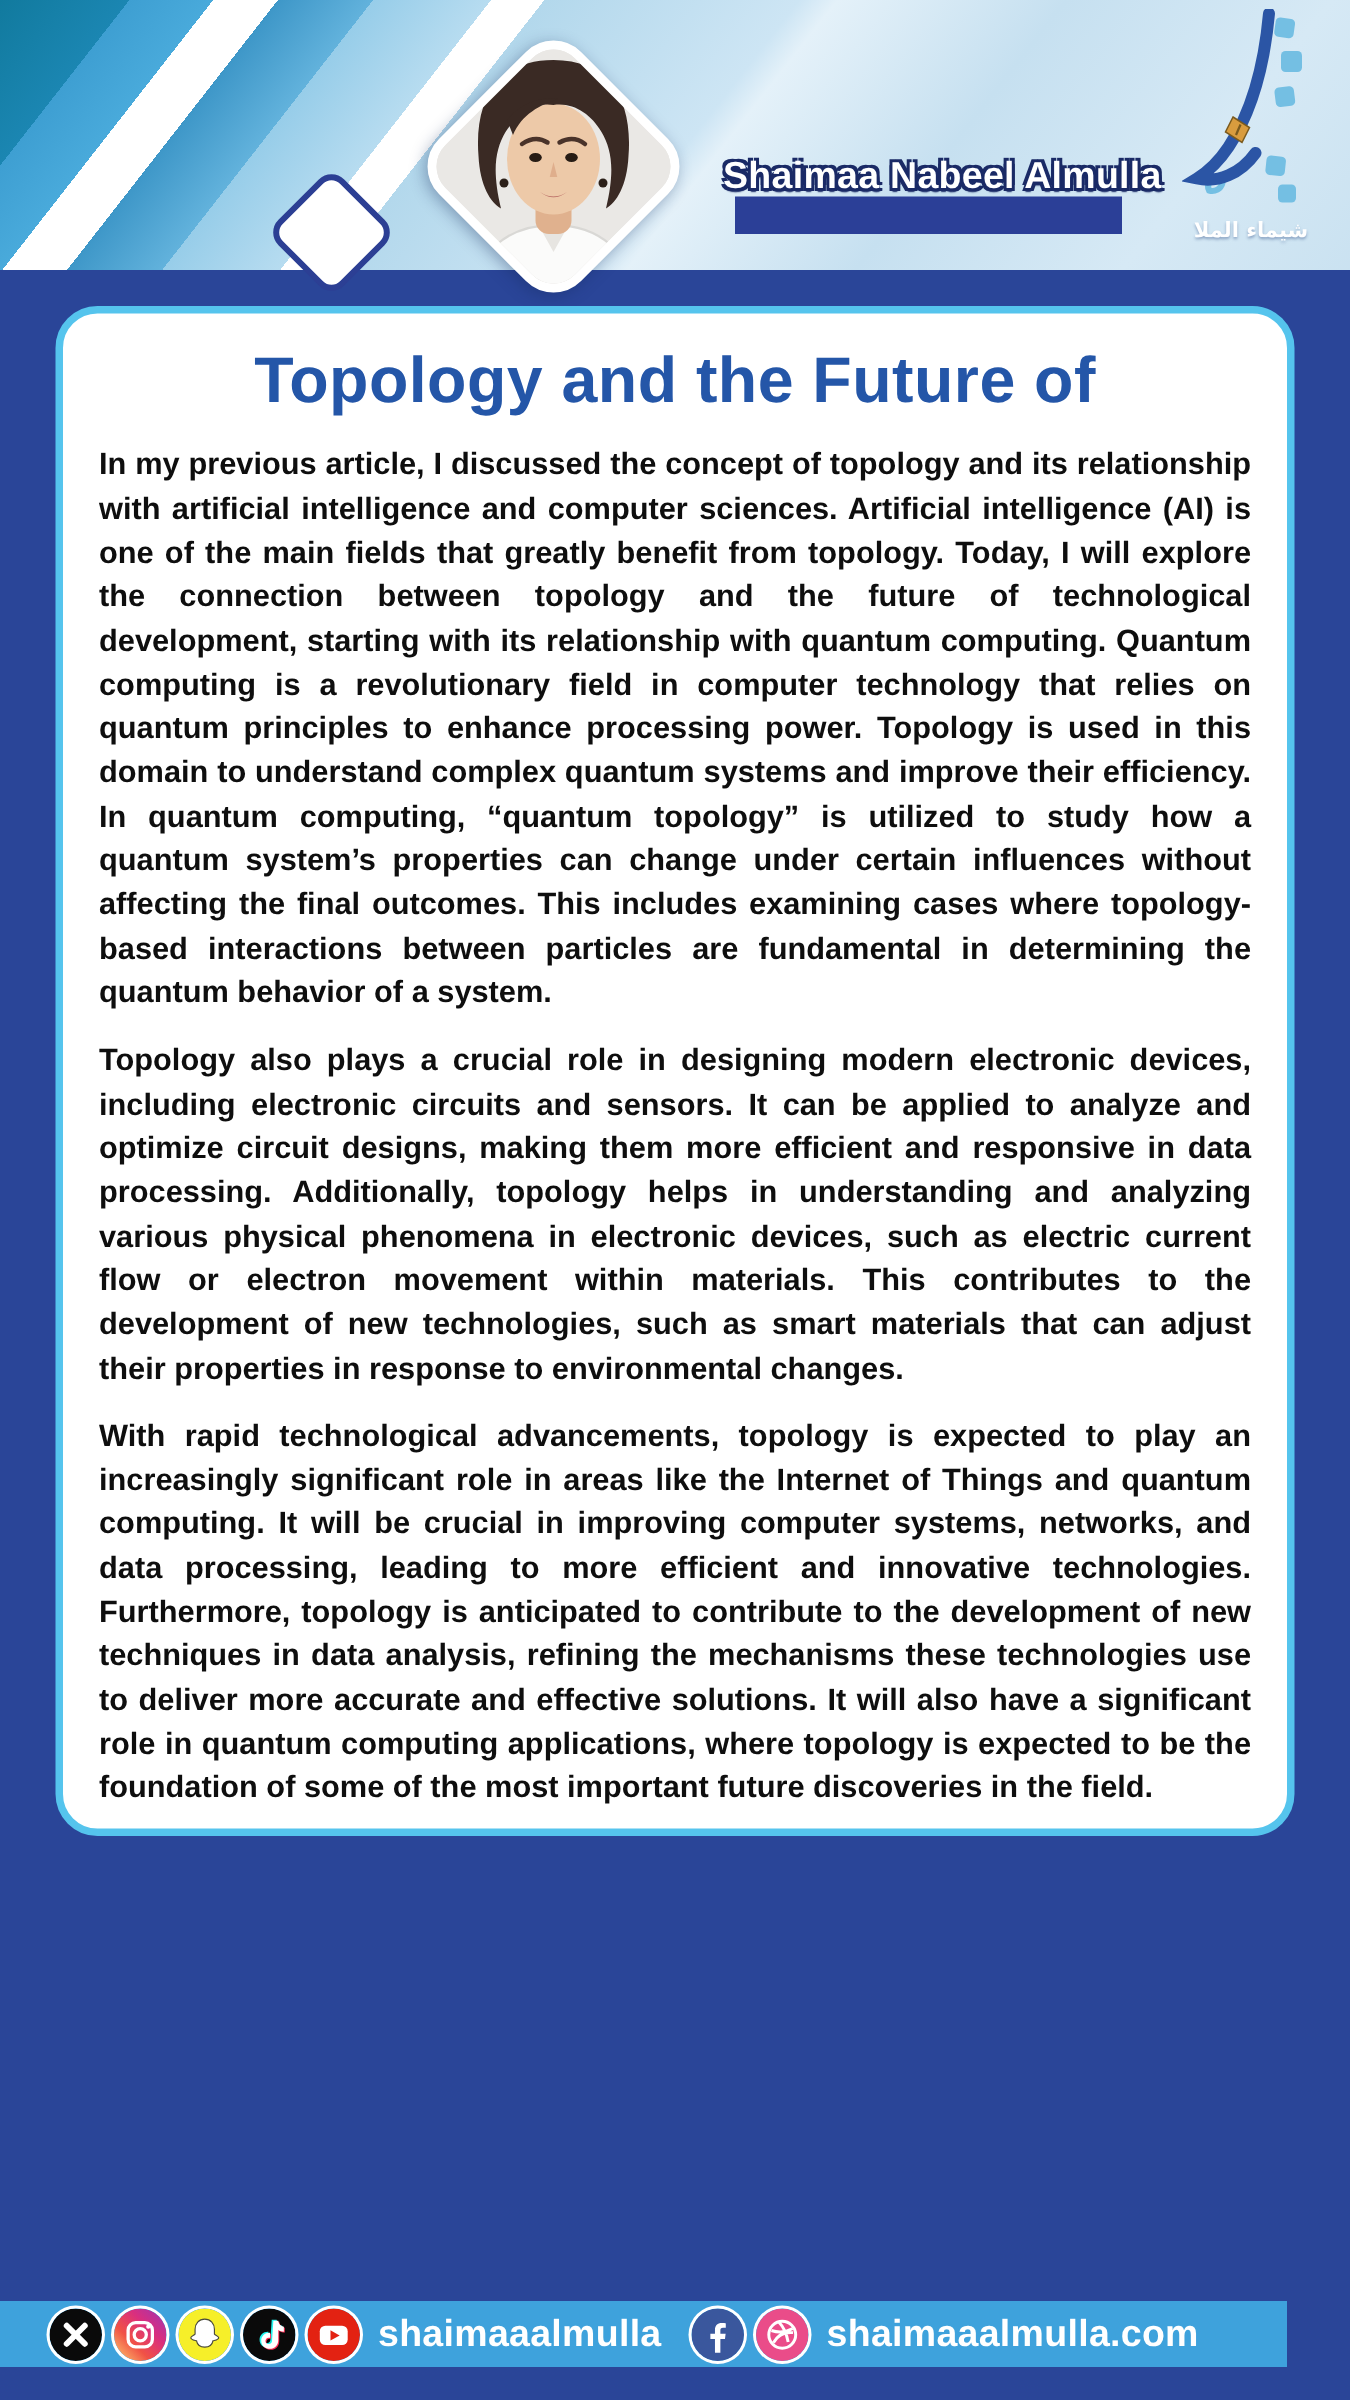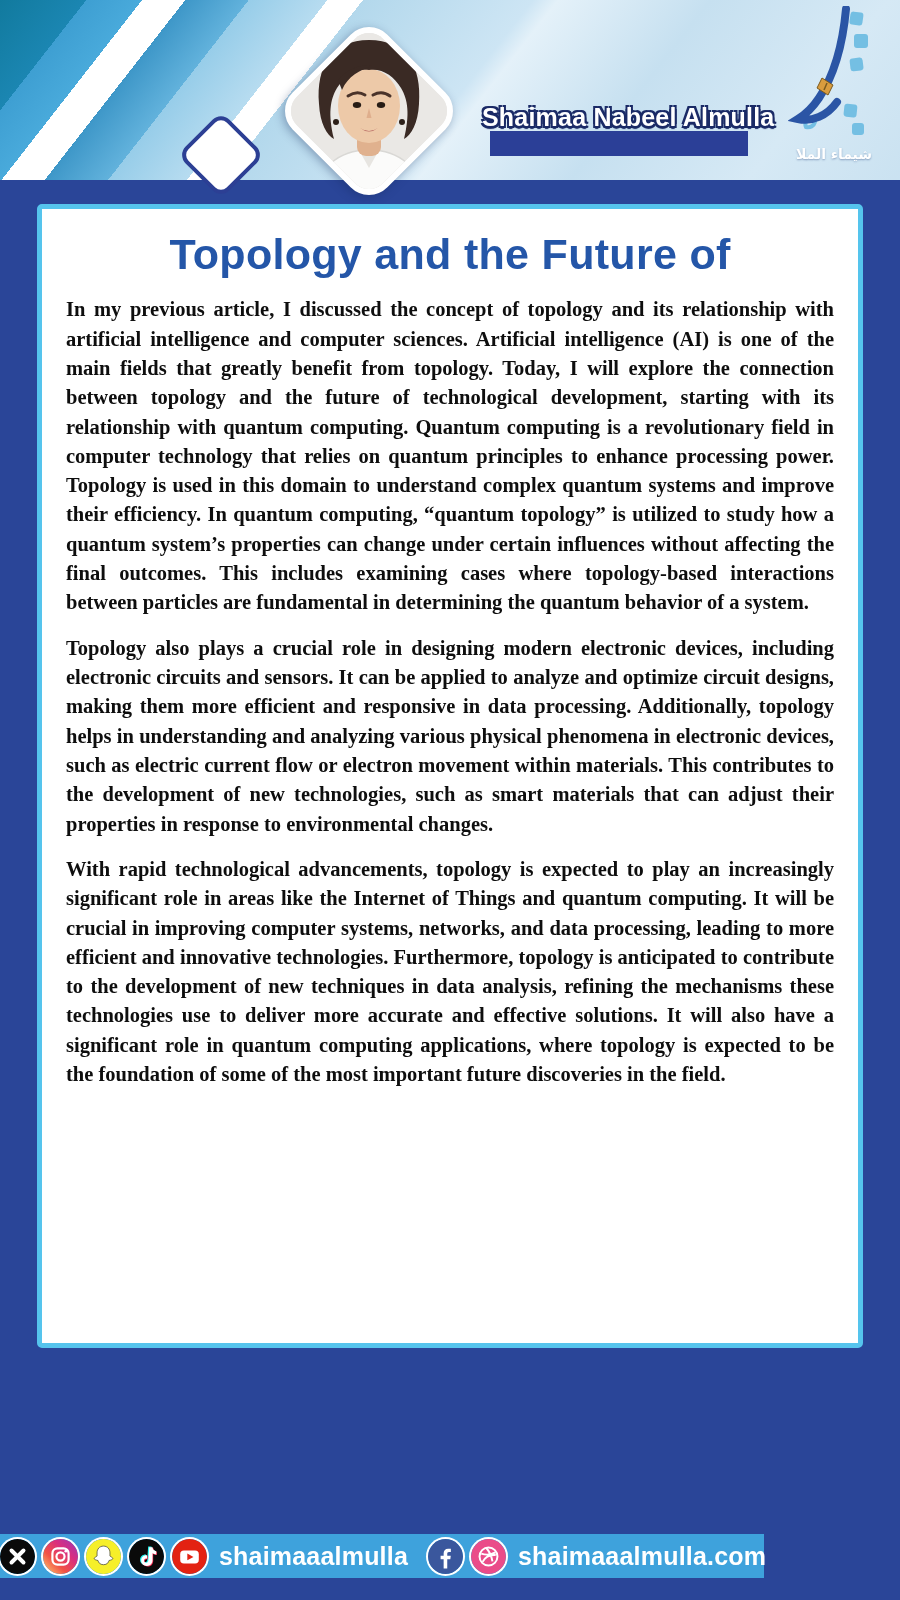--- a/index.html
+++ b/index.html
@@ -51,42 +51,42 @@
   .logo { position:absolute; right:14px; top:6px; width:104px; height:172px; text-align:center; }
   .logo svg { display:block; margin:0 auto; }
   .logo-text {
     color:#fff; font-size:14px; margin-top:0; direction:rtl;
     font-family:"DejaVu Sans", sans-serif; font-weight:bold;
     text-shadow:0 1px 2px rgba(30,60,120,.4);
   }
 
   
   .card {
-    position:absolute; left:37px; top:204px; width:826px; height:1144px;
-    background:#fff; border:5px solid #55c4ed; border-radius:5px;
+    position:absolute; left:37px; top:204px; width:826px; height:1020px;
+    background:#fff; border:5px solid #55c4ed; border-radius:28px;
     padding:12px 24px 0; overflow:hidden;
   }
   .title {
     text-align:center; color:#2456a8; font-weight:bold; font-size:43px;
     line-height:1.17; margin:8px 0 16px; letter-spacing:.3px;
   }
   .body p {
     font-size:20.5px; font-weight:bold; color:#0e0e0e;
-    text-align:justify; line-height:1.43; margin:0 0 16px;font-family:Liberation Serif, serif;
+    text-align:justify; line-height:1.43; margin:0 0 16px;
   }
   .signature {
     text-align:right; font-size:26px; font-weight:bold; color:#000;
     margin-top:24px; padding-right:4px;
   }
 
   
   .footer {
-    position:absolute; left:0; top:1534px; width:764px; height:44px;
+    position:absolute; left:0; top:1534px; width:858px; height:44px;
     background:#3ea2dc; display:flex; align-items:center;
-    gap:8px;
+    padding-left:33px; gap:8px;
   }
   .icon {
     width:35px; height:35px; border-radius:50%; flex:none;
     box-shadow:0 0 0 2px #fff; overflow:hidden; position:relative;
   }
   .icon svg { display:block; width:35px; height:35px; }
   .handle {
     color:#fff; font-weight:bold; font-size:25px; margin:0 12px 0 4px;
     letter-spacing:.2px; white-space:nowrap;
   }

